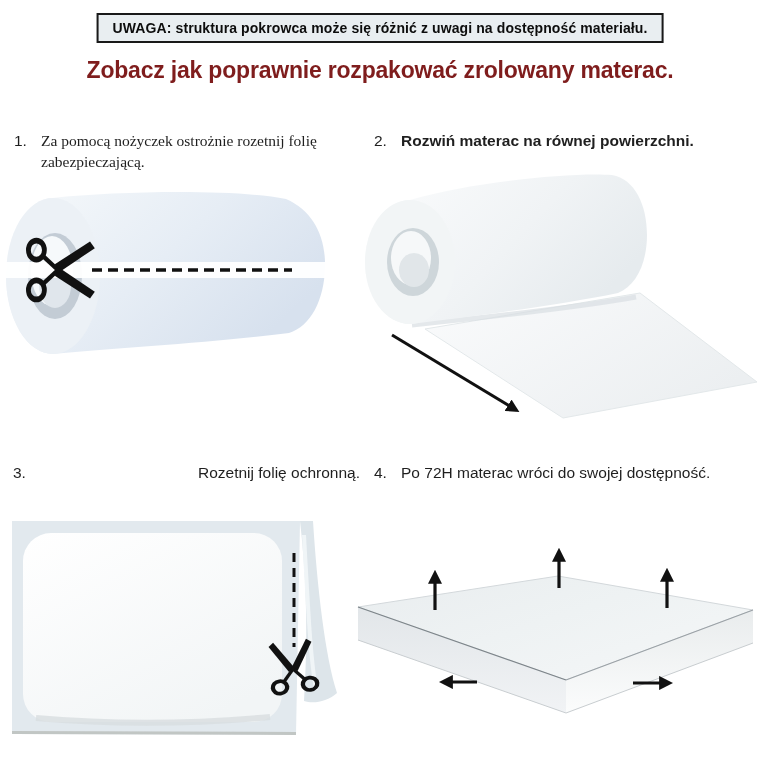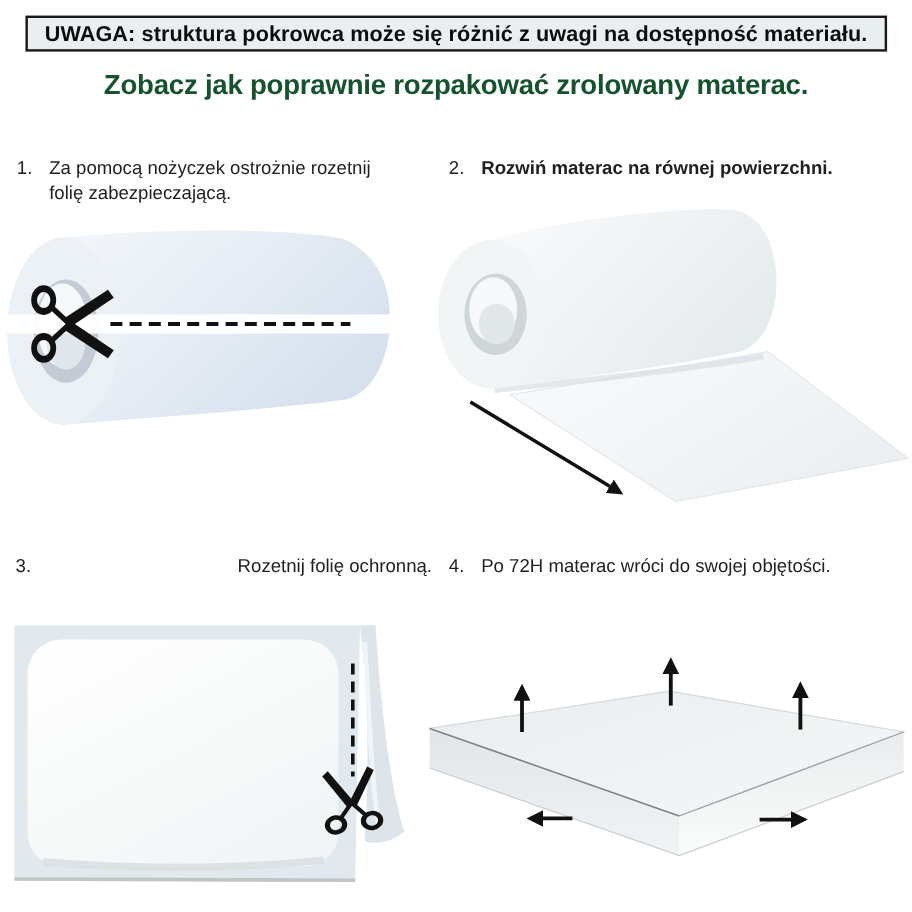--- a/index.html
+++ b/index.html
@@ -5,32 +5,32 @@
   html,body{margin:0;padding:0;background:#ffffff;}
   .page{
     position:relative;width:760px;height:760px;background:#ffffff;overflow:hidden;
     font-family:"Liberation Sans","DejaVu Sans",sans-serif;color:#1f1f1f;
   }
   .banner{
     position:absolute;top:13px;left:50%;transform:translateX(-50%);
     height:30px;box-sizing:border-box;padding:0 14px;
     background:#e9eef1;border:2px solid #191919;
     display:flex;align-items:center;white-space:nowrap;
-    font-weight:700;font-size:18px;color:#0d0d0d;letter-spacing:0.1px;
+    font-weight:700;font-size:14px;color:#0d0d0d;letter-spacing:0.1px;
   }
   .heading{
     position:absolute;top:57px;left:0;right:0;margin:0;
-    text-align:center;font-size:23px;font-weight:700;color:#14532d;letter-spacing:-0.2px;
+    text-align:center;font-size:23px;font-weight:700;color:#7f1d1d;letter-spacing:-0.2px;
   }
   .step{
     position:absolute;display:flex;align-items:flex-start;
     font-size:15.5px;line-height:1.38;color:#1f1f1f;
   }
   .step .num{flex:none;width:27px;}
-  .step-1{left:14px;top:130px;}  .step-1 .txt{width:300px;}
+  .step-1{left:14px;top:130px;}  .step-1 .txt{width:300px;font-family:Liberation Serif, serif;}
   .step-2{left:374px;top:130px;} .step-2 .txt{width:340px;font-weight:bold;}
   .step-3{left:13px;top:462px;}  .step-3 .txt{width:320px;text-align:right;}
   .step-4{left:374px;top:462px;} .step-4 .txt{width:345px;}
   svg.illu{position:absolute;display:block;}
   #illu1{left:0;top:180px;}
   #illu2{left:360px;top:165px;}
   #illu3{left:0;top:505px;}
   #illu4{left:355px;top:530px;}
 </style>
 </head>
@@ -121,21 +121,21 @@
     <line x1="32" y1="170" x2="156" y2="245" stroke="#111111" stroke-width="3" marker-end="url(#ah2)"></line>
   </svg>
 
   <div class="step step-3">
     <span class="num">3.</span>
     <span class="txt">Rozetnij folię ochronną.</span>
   </div>
 
   <div class="step step-4">
     <span class="num">4.</span>
-    <span class="txt">Po 72H materac wróci do swojej objętości.</span>
+    <span class="txt">Po 72H materac wróci do swojej dostępność.</span>
   </div>
 
   <svg id="illu3" class="illu" width="345" height="255" viewBox="0 0 345 255">
     <defs>
       <linearGradient id="mattGrad3" x1="0" y1="0" x2="0.7" y2="1">
         <stop offset="0" stop-color="#ffffff"></stop>
         <stop offset="1" stop-color="#f2f5f6"></stop>
       </linearGradient>
     </defs>
 

